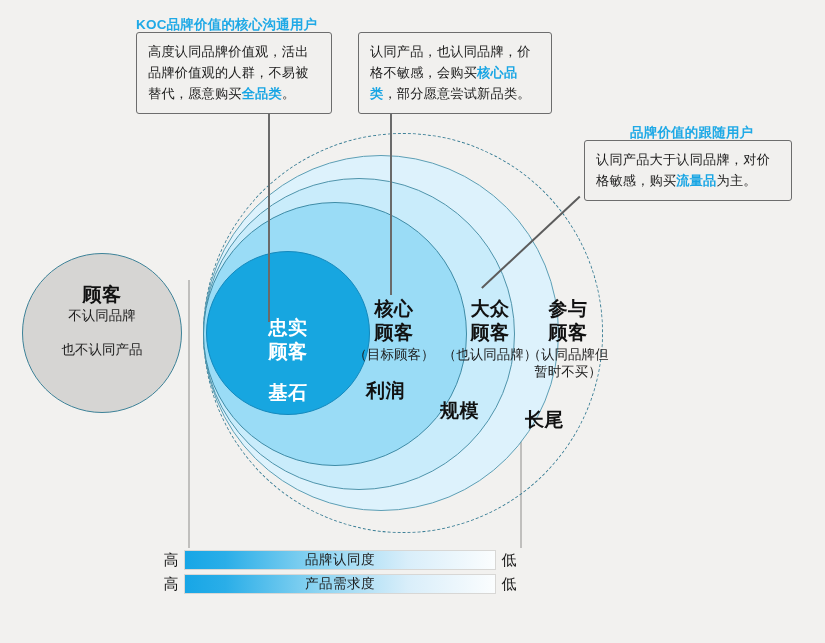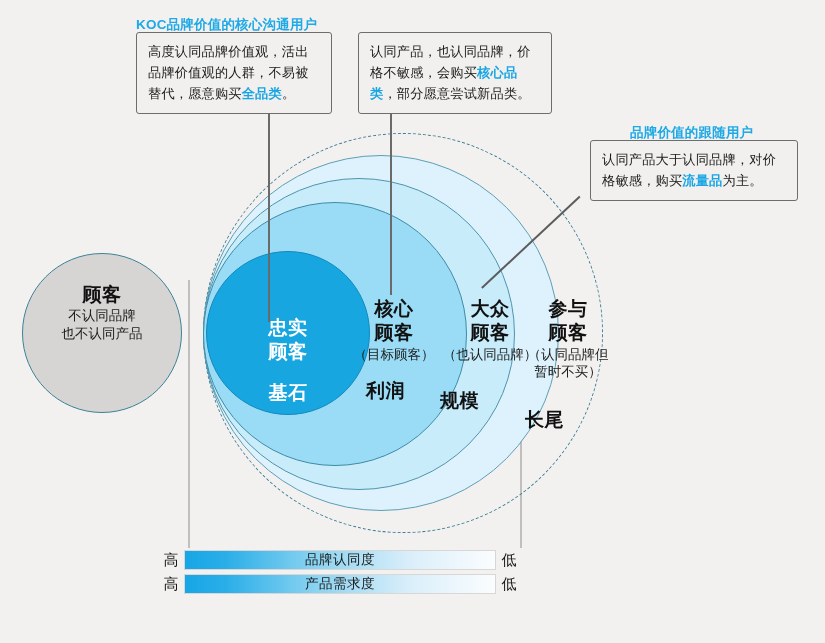--- a/index.html
+++ b/index.html
@@ -192,49 +192,49 @@
   <div class="callout-heading" style="left:630px; top:117px;">品牌价值的跟随用户</div>
 
   <div class="callout" style="left:136px; top:32px; width:196px;">
     <span>高度认同品牌价值观，活出品牌价值观的人群，不易被替代，愿意购买</span><span class="hl">全品类</span><span>。</span>
   </div>
 
   <div class="callout" style="left:358px; top:32px; width:194px;">
     <span>认同产品，也认同品牌，价格不敏感，会购买</span><span class="hl">核心品类</span><span>，部分愿意尝试新品类。</span>
   </div>
 
-  <div class="callout" style="left:584px; top:140px; width:208px;margin-left:6px;">
+  <div class="callout" style="left:584px; top:140px; width:208px;">
     <span>认同产品大于认同品牌，对价格敏感，购买</span><span class="hl">流量品</span><span>为主。</span>
   </div>
 
   <div class="seg-label" style="left:42px; top:283px; width:120px;">
     <div class="seg-title">顾客</div>
     <div class="seg-sub">不认同品牌</div>
-    <div class="seg-sub" style="margin-top:0;">也不认同产品</div>
+    <div class="seg-sub" style="margin-top:16px;">也不认同产品</div>
   </div>
 
   <div class="seg-label" id="loyal-label" style="left:228px; top:316px; width:120px;">
     <div class="seg-title">忠实</div>
     <div class="seg-title">顾客</div>
     <div class="seg-kw" style="position:relative; display:block; margin-top:16px;">基石</div>
   </div>
 
   <div class="seg-label" style="left:342px; top:297px; width:104px;">
     <div class="seg-title">核心</div>
     <div class="seg-title">顾客</div>
     <div class="seg-sub">（目标顾客）</div>
   </div>
   <div class="seg-kw" style="left:366px; top:378px;">利润</div>
 
   <div class="seg-label" style="left:438px; top:297px; width:104px;">
     <div class="seg-title">大众</div>
     <div class="seg-title">顾客</div>
     <div class="seg-sub">（也认同品牌）</div>
   </div>
-  <div class="seg-kw" style="left:440px; top:388px;">规模</div>
+  <div class="seg-kw" style="left:440px; top:398px;">规模</div>
 
   <div class="seg-label" style="left:518px; top:297px; width:100px;">
     <div class="seg-title">参与</div>
     <div class="seg-title">顾客</div>
     <div class="seg-sub">（认同品牌但</div>
     <div class="seg-sub" style="margin-top:0;text-align:center;">暂时不买）</div>
   </div>
   <div class="seg-kw" style="left:525px; top:407px;">长尾</div>
 
   <div class="axis-row" style="left:158px; top:549px;">

